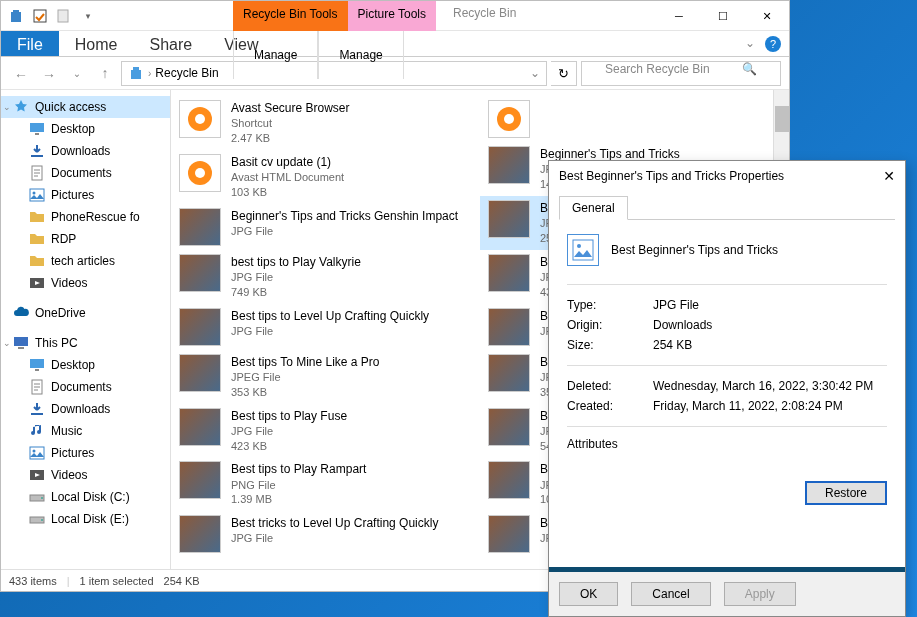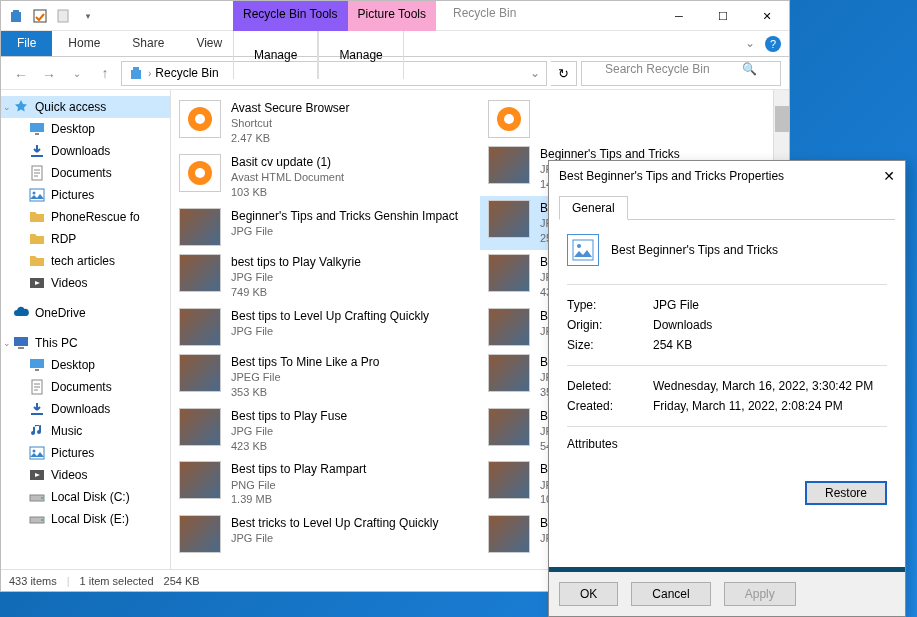--- a/index.html
+++ b/index.html
@@ -8,28 +8,28 @@
 
 .explorer { position: absolute; top: 0; left: 0; width: 790px; height: 592px; background: #fff; border: 1px solid #bdbdbd; display: flex; flex-direction: column; }
 
 
 .titlebar { height: 30px; background: #fff; display: flex; align-items: center; border-bottom: 1px solid #e5e5e5; position: relative; }
 .titlebar .qat { display: flex; align-items: center; padding-left: 6px; gap: 6px; }
 .titlebar .qat .qicon { width: 18px; height: 18px; display: flex; align-items: center; justify-content: center; font-size: 12px; }
 .titlebar .title { position: absolute; left: 452px; top: 5px; font-size: 12px; color: #888; }
 .titlebar .ctx-tabs { position: absolute; left: 232px; top: 0; display: flex; height: 30px; }
 .ctx-tab { font-size: 12px; padding: 6px 10px; }
-.ctx-tab.pink { background: #8b5cf6; }
+.ctx-tab.pink { background: #f97316; }
 .ctx-tab.yellow { background: #f9a8d4; }
 .titlebar .controls { position: absolute; right: 0; top: 0; display: flex; }
 .titlebar .controls .btn { width: 44px; height: 30px; display: flex; align-items: center; justify-content: center; font-size: 11px; }
 
 
 .ribbon { height: 26px; display: flex; align-items: stretch; border-bottom: 1px solid #ccc; position: relative; }
-.ribbon-tab { font-size: 12px; padding: 5px 16px; color: #333; }
+.ribbon-tab { font-size: 16px; padding: 5px 16px; color: #333; }
 .ribbon-tab.file { background: #1979ca; color: #fff; }
 .ribbon-manage { position: absolute; left: 232px; display: flex; }
 .ribbon-manage .mtab { font-size: 12px; padding: 17px 20px; border-left: 1px solid #ddd; border-right: 1px solid #ddd; }
 .ribbon .help { position: absolute; right: 8px; top: 5px; display: flex; gap: 10px; font-size: 12px; }
 .help-circle { background: #1b7fd4; color: #fff; border-radius: 50%; width: 16px; height: 16px; text-align: center; line-height: 16px; font-size: 11px; }
 
 
 .addressbar { height: 33px; display: flex; align-items: center; padding: 4px 8px; gap: 4px; border-bottom: 1px solid #e5e5e5; }
 .navbtn { width: 24px; height: 24px; display: flex; align-items: center; justify-content: center; color: #888; font-size: 14px; }
 .path-box { flex: 1; border: 1px solid #ccc; height: 25px; display: flex; align-items: center; padding: 0 6px; font-size: 12px; gap: 4px; }

